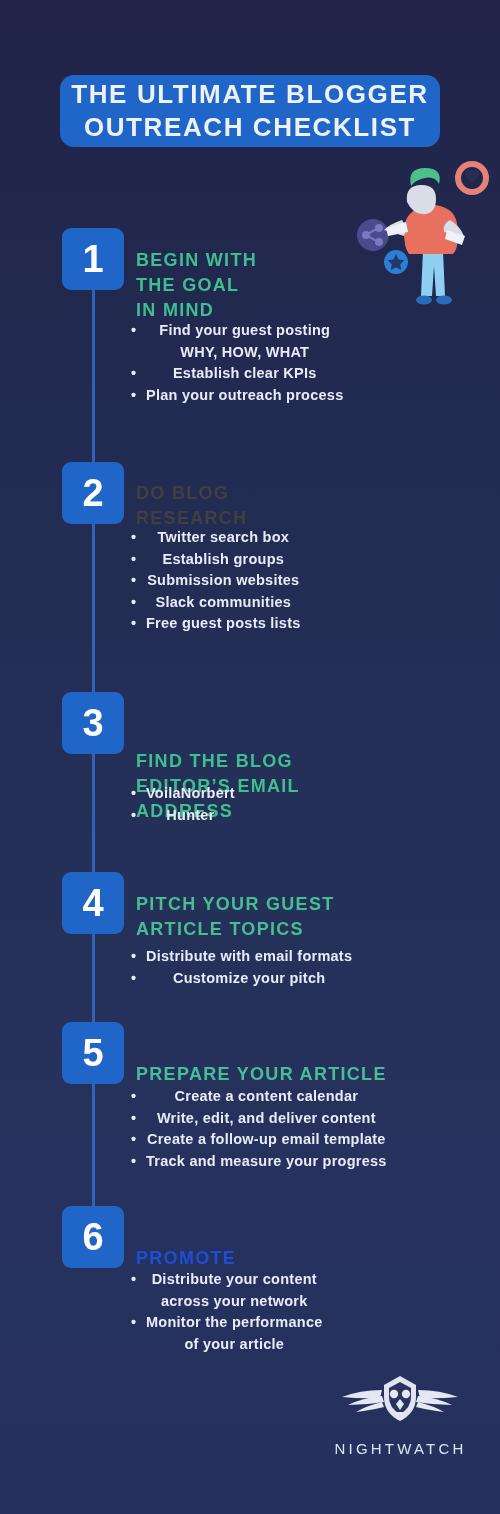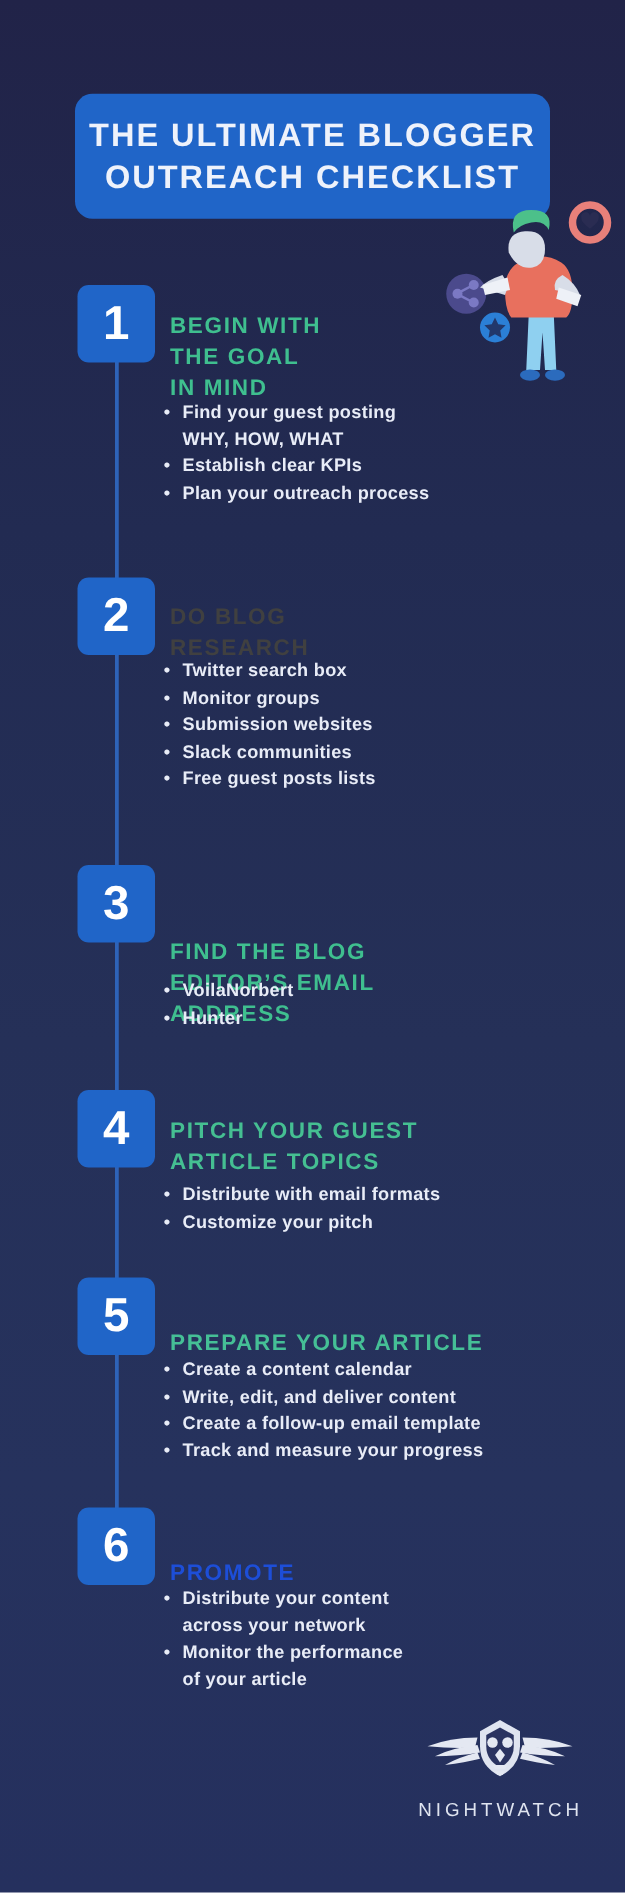--- a/index.html
+++ b/index.html
@@ -5,21 +5,21 @@
   * { margin:0; padding:0; box-sizing:border-box; }
   html,body { width:500px; height:1514px; }
   body {
     font-family:"Liberation Sans", sans-serif;
     background:linear-gradient(to bottom, #212348 0%, #222b52 28%, #253058 55%, #26325d 78%, #25305e 100%);
     position:relative; overflow:hidden;
   }
 
   
   .title-box{
-    position:absolute; left:60px; top:75px; width:380px; height:100px;
+    position:absolute; left:60px; top:75px; width:380px; height:72px;
     background:#2065c8; border-radius:14px;
     display:flex; flex-direction:column; align-items:center; justify-content:center;
   }
   .title-line{
     color:#eef2fb; font-weight:bold; font-size:26px; letter-spacing:1.6px;
     line-height:33px; text-align:center; white-space:nowrap;
   }
 
   
   .illustration{ position:absolute; left:355px; top:150px; width:145px; height:160px; }
@@ -35,21 +35,21 @@
   }
   .badge span{ color:#ffffff; font-size:38px; font-weight:bold; line-height:1; }
 
   .heading{
     position:absolute; left:136px; font-weight:bold; font-size:18px;
     letter-spacing:1.3px; line-height:25px; white-space:pre-line;margin-top:20px;
   }
   .bullets{ position:absolute; left:131px; list-style:none; }
   .bullets li{
     color:#e8ecf7; font-size:14.5px; font-weight:bold; line-height:21.5px;
-    letter-spacing:.25px; padding-left:15px; position:relative; white-space:pre-line;
+    letter-spacing:.25px; padding-left:15px; position:relative; white-space:pre-line;text-align:center;
   }
   .bullets li::before{
     content:"\2022"; position:absolute; left:0; top:0; color:#e8ecf7; font-size:14.5px;
   }
 
   
   .logo{ position:absolute; left:318px; top:1372px; width:165px; height:92px; }
   .logo-text{
     position:absolute; left:318px; top:1440px; width:165px; text-align:center;
     color:#dfe4f0; font-size:15px; letter-spacing:3.2px;
@@ -120,21 +120,21 @@
 </div>
 
 <div class="step" style="top:0">
   <div class="badge" style="top:462px">
     <span>2</span>
   </div>
   <div class="heading" style="top:461px; color:#404040">DO BLOG
 RESEARCH</div>
   <ul class="bullets" style="top:527px">
     <li>Twitter search box</li>
-    <li>Monitor groups</li>
+    <li>Establish groups</li>
     <li>Submission websites</li>
     <li>Slack communities</li>
     <li>Free guest posts lists</li>
   </ul>
 </div>
 
 <div class="step" style="top:0">
   <div class="badge" style="top:692px">
     <span>3</span>
   </div>

